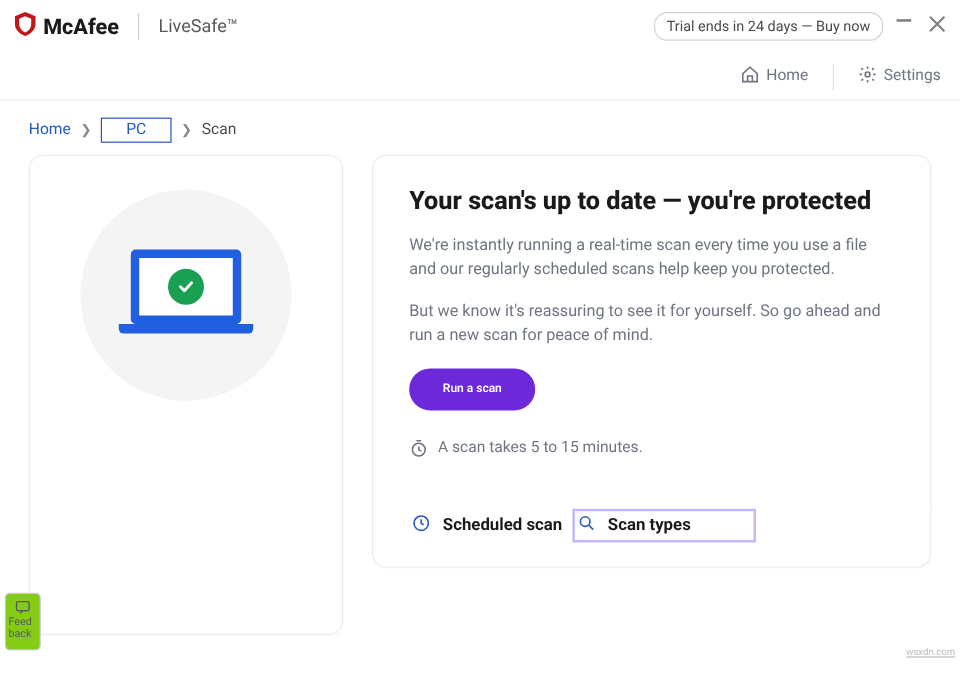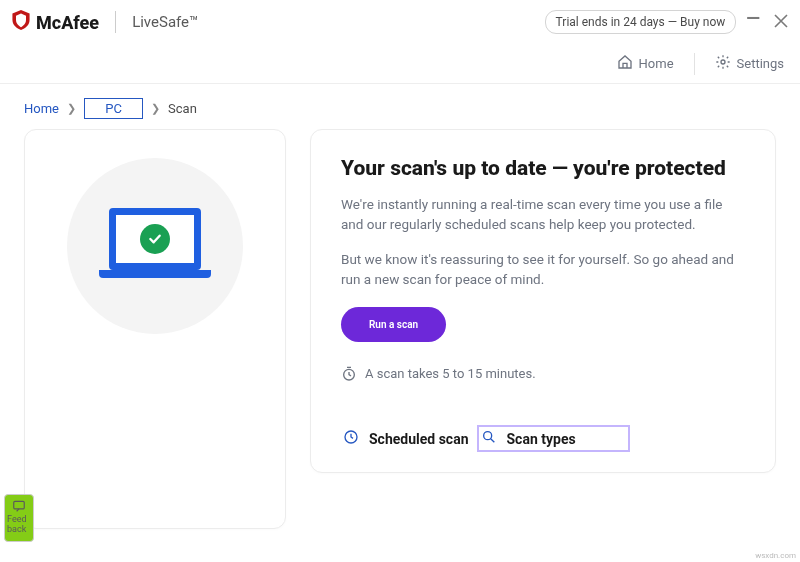--- a/index.html
+++ b/index.html
@@ -38,21 +38,21 @@
   .para { font-size: 13.5px; color: #6e7480; line-height: 1.5; margin-bottom: 14px; }
   .run-btn { background: #6d28d9; color: #fff; border: none; border-radius: 22px; padding: 12px 28px; font-size: 10px; font-weight: 600; cursor: pointer; width: fit-content; margin-top: 4px; }
   .hint { display: flex; gap: 8px; font-size: 13px; color: #6e7480; margin-top: 24px; }
   .hint svg { width: 16px; height: 16px; }
   .bottom-links { margin-top: auto; display: flex; flex-direction: row; gap: 6px; }
   .blink { display: flex; align-items: center; gap: 10px; font-size: 14px; font-weight: 700; color: #1a1a1a; cursor: pointer; padding: 4px 2px; }
   .blink svg { width: 16px; height: 16px; flex-shrink: 0; }
   .highlight { border: 2px solid #c4b5fd; width: fit-content; padding: 2px 52px 2px 2px; }
   .feedback-tab { position: absolute; left: 4px; bottom: 20px; width: 30px; border: 1px solid #ccc; border-radius: 4px; background: #84cc16; padding: 4px 2px 6px; font-size: 9px; color: #5a5a5a; cursor: pointer; line-height: 1.1; }
   .feedback-tab svg { width: 14px; height: 14px; display: block; margin: 0 auto 2px; }
-  .watermark { position: absolute; right: 4px; bottom: 2px; font-size: 8px; color: #bbb; }
+  .watermark { position: absolute; right: 4px; bottom: 14px; font-size: 8px; color: #bbb; text-decoration: underline; }
 </style>
 </head>
 <body>
 
 <div class="window">
   <div class="titlebar">
     <div class="brand">
       <span>
         <svg class="shield-icon" viewBox="0 0 24 28">
             <path fill="#C01818" d="M12 0 L24 5 V14 C24 21 18 26 12 28 C6 26 0 21 0 14 V5 Z"></path>

